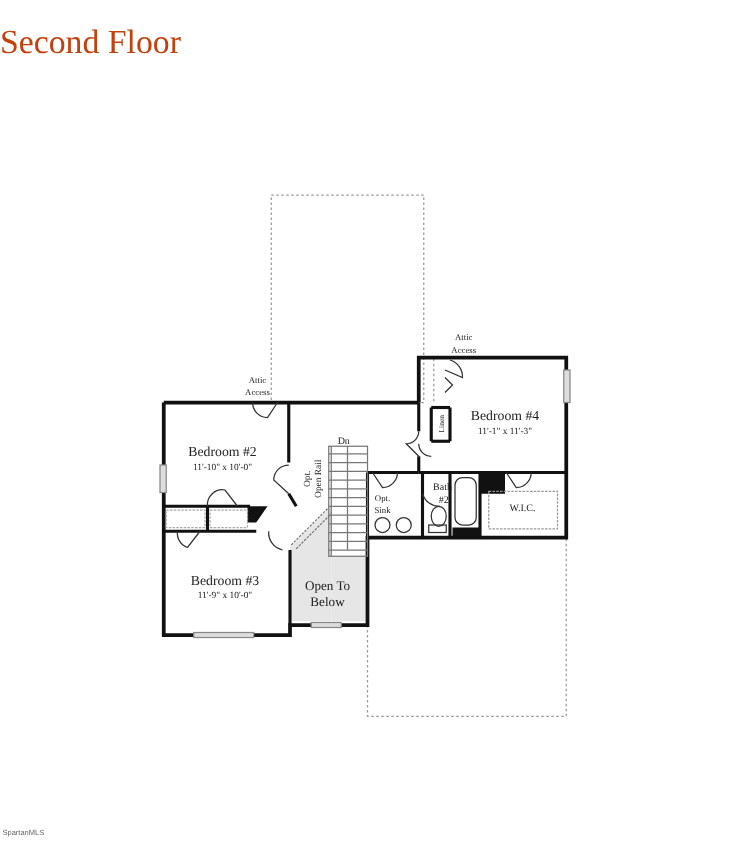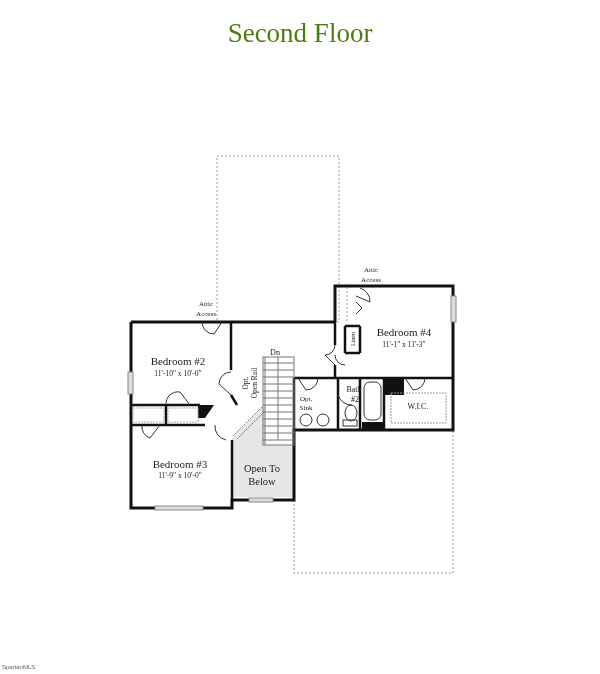--- a/index.html
+++ b/index.html
@@ -1,17 +1,17 @@
 <!DOCTYPE html>
 <html><head>
 <meta charset="utf-8">
 <style>
   html, body { margin: 0; padding: 0; background: #ffffff; }
   body { width: 600px; height: 674px; position: relative; overflow: hidden; font-family: "Liberation Serif", "DejaVu Serif", serif; }
-  .title { position: absolute; top: 18px; left: 0; width: 600px; text-align: center; font-size: 27px; color: #4d7c0f; }
+  .title { position: absolute; top: 18px; left: 0; width: 600px; text-align: left; font-size: 27px; color: #c2410c; }
   svg.plan { position: absolute; left: 0; top: 0; }
   .lbl { font-family: "Liberation Serif", "DejaVu Serif", serif; fill: #222; }
   .watermark { position: absolute; left: 2px; top: 664px; font-family: "Liberation Sans", sans-serif; font-size: 6px; color: #666; }
 </style>
 </head>
 <body>
 
 <div class="title">Second Floor</div>
 
 <svg class="plan" width="600" height="674" viewBox="0 0 600 674">

